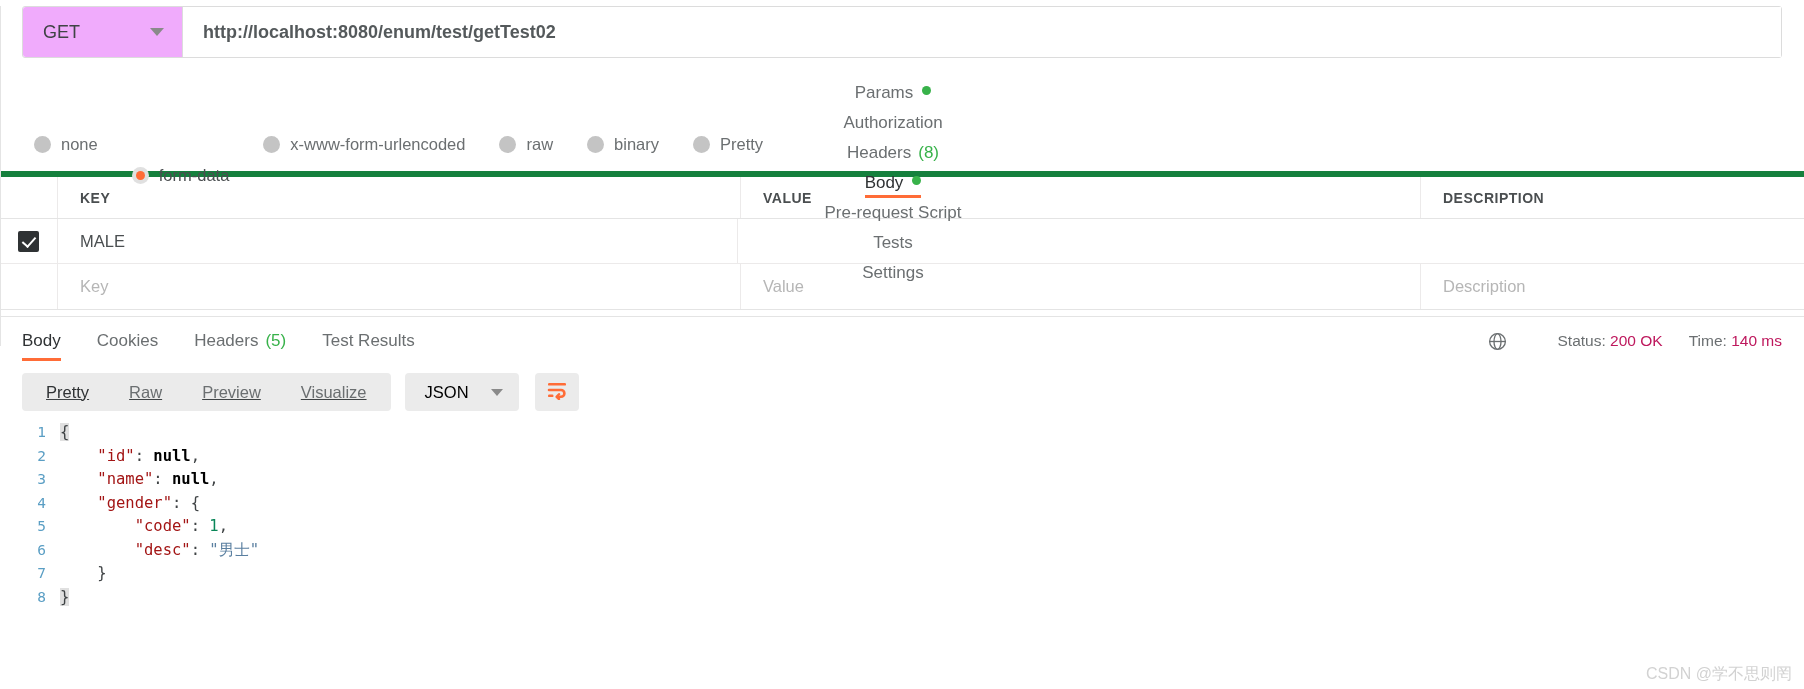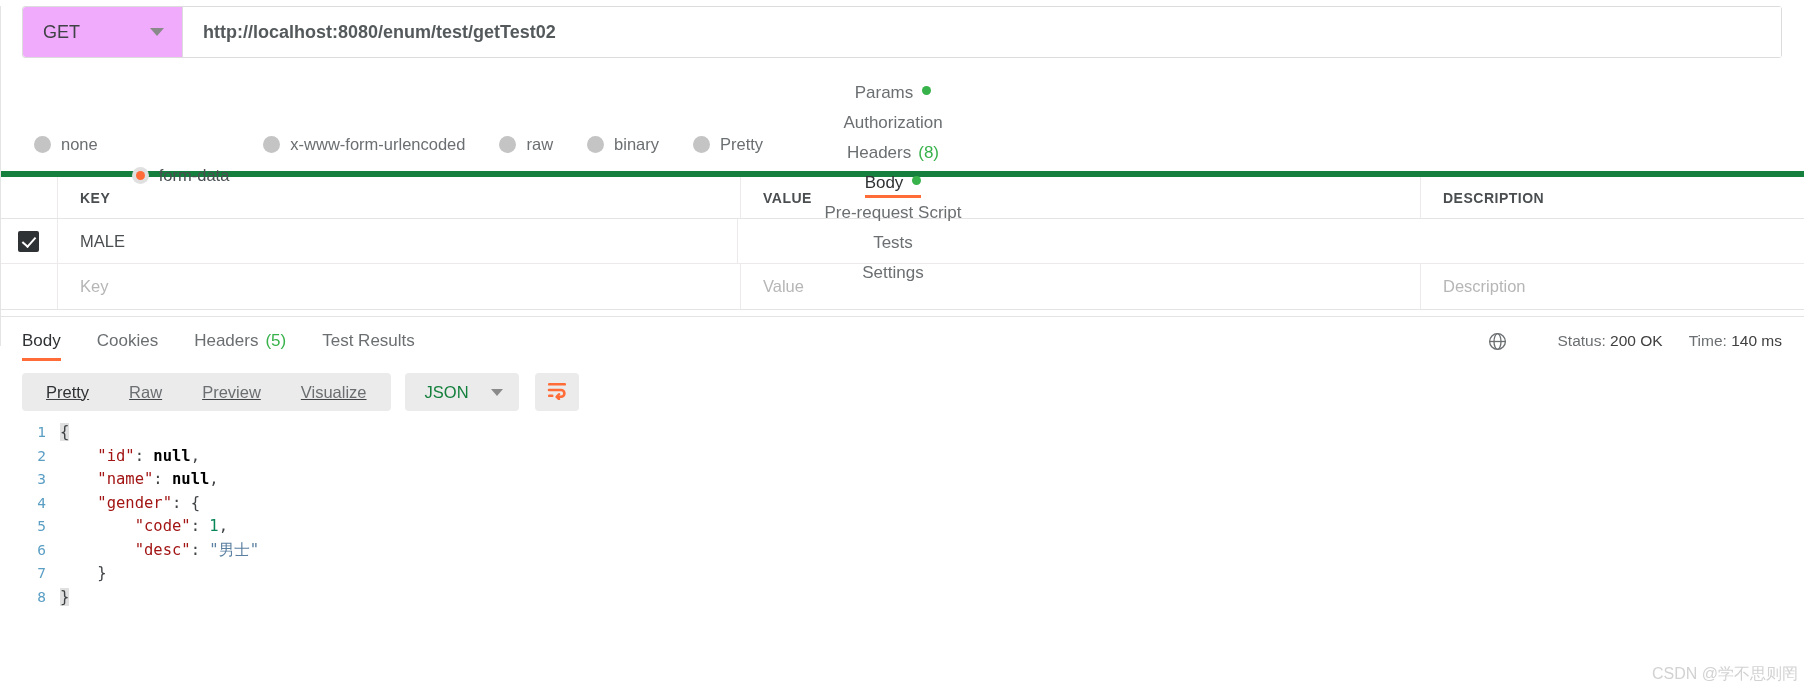--- a/index.html
+++ b/index.html
@@ -219,21 +219,21 @@
     background: #ff6c37;
   }
   .resp-meta {
     display: flex;
     align-items: center;
     font-size: 15.5px;
     color: #6b6f71;
   }
   .globe-icon { margin-right: 24px; display: flex; align-items: center; cursor: pointer; }
   .meta-item { margin-left: 26px; white-space: nowrap; }
-  .meta-val { color: #404040; }
+  .meta-val { color: #be185d; }
 
   
   .fmt-bar {
     display: flex;
     align-items: center;
     margin: 6px 0 0 22px;
     height: 42px;
   }
   .fmt-group {
     display: flex;
@@ -258,21 +258,21 @@
   .fmt-sel {
     display: flex;
     align-items: center;
     background: #ebebeb;
     border-radius: 4px;
     height: 38px;
     padding: 0 16px 0 20px;
     margin-left: 14px;
     cursor: pointer;
   }
-  .fmt-sel .lbl { font-size: 16.5px; color: #15803d; margin-right: 22px; }
+  .fmt-sel .lbl { font-size: 16.5px; color: #000000; margin-right: 22px; }
   .caret-sm {
     width: 0; height: 0;
     border-left: 6px solid transparent;
     border-right: 6px solid transparent;
     border-top: 7px solid #8a8a8a;
   }
   .wrap-btn {
     width: 44px; height: 38px;
     background: #ebebeb;
     border-radius: 4px;
@@ -305,21 +305,21 @@
   .tk-key   { color: #a31515; }
   .tk-null  { color: #000000; font-weight: bold; text-align: center; }
   .tk-num   { color: #098658; }
   .tk-str   { color: #5a7fa0; }
   .tk-punct { color: #3f4345; }
   .tk-brace-hl { background: #e0e0e0; color: #3f4345; }
 
   
   .watermark {
     position: absolute;
-    right: 6px;
+    right: 12px;
     bottom: 10px;
     font-size: 16px;
     color: #d2d2d2;
     user-select: none;
   }
   .left-rail {
     position: absolute;
     left: 0; top: 0;
     width: 1px; height: 340px;
     background: #e4e4e4;

